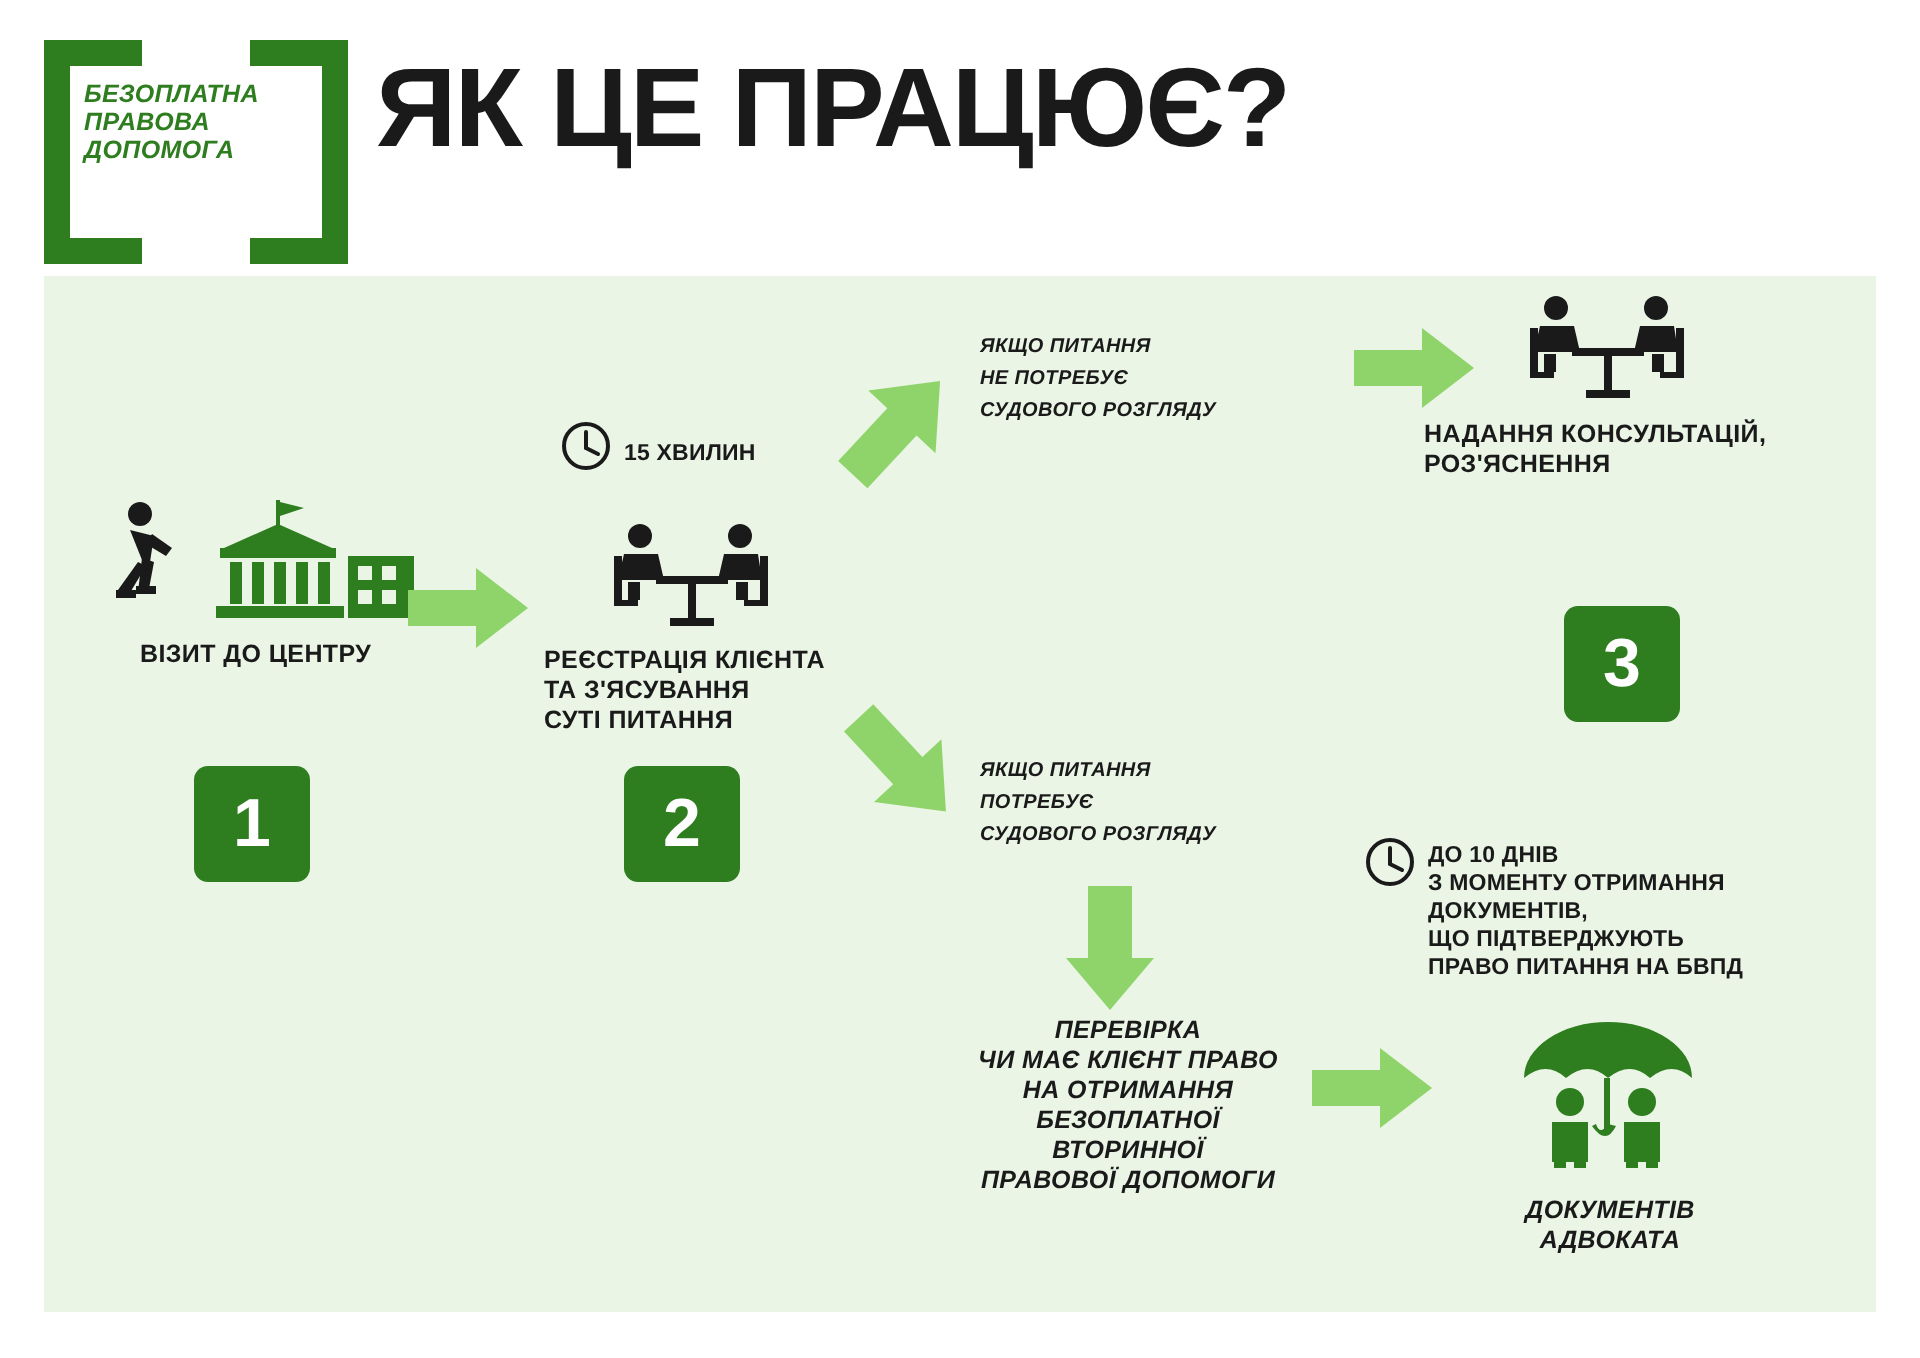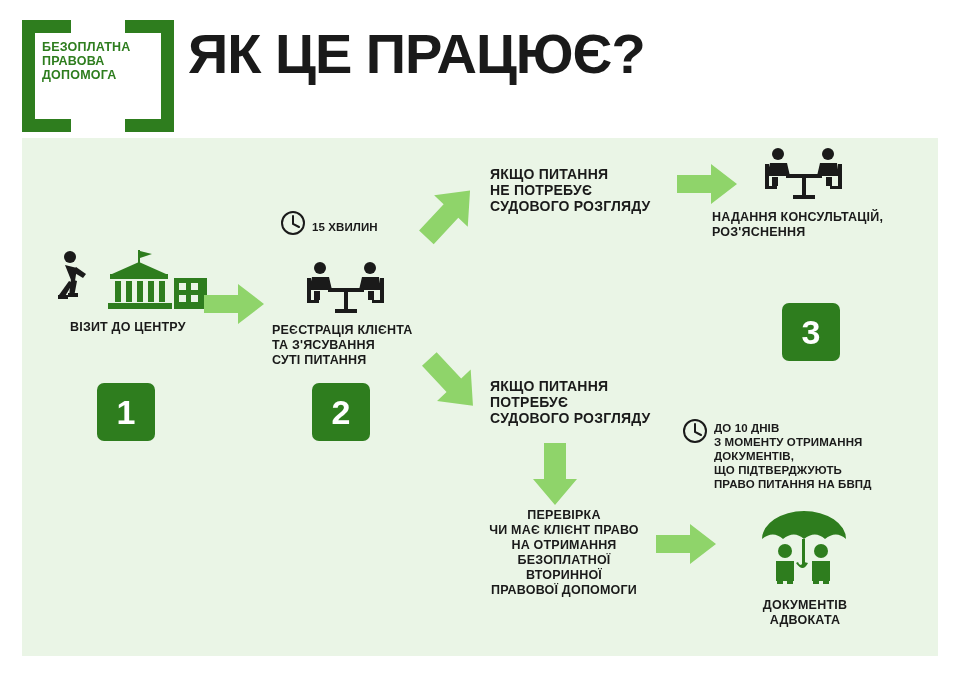--- a/index.html
+++ b/index.html
@@ -37,20 +37,21 @@
   .bracket.right { right: 0; border-right: 13px solid #2e7d1e; }
   #logo-text {
     position: absolute;
     left: 20px; top: 20px;
     width: 118px;
     font-size: 12.5px;
     font-weight: bold;
     line-height: 14px;
     color: #2e7d1e;
     letter-spacing: .2px;
+    font-style: italic;
   }
   #logo-text div { white-space: nowrap; }
   #page-title {
     position: absolute;
     left: 188px; top: 23px;
     font-size: 56px;
     font-weight: bold;
     color: #1a1a1a;
     letter-spacing: -1px;
     line-height: 62px;
@@ -67,23 +68,24 @@
   
   .abs { position: absolute; }
 
   .caption {
     font-size: 12.5px;
     font-weight: bold;
     color: #1a1a1a;
     line-height: 15px;
     letter-spacing: .2px;
   }
-  .caption.center { text-align: center; }
+  .caption.center { text-align: center; font-style: italic; }
   .cond {
-    font-size: 14px;
+    font-size: 10px;
+    font-style: italic;
     font-weight: bold;
     color: #1a1a1a;
     line-height: 16px;
     letter-spacing: .2px;
   }
   .note {
     font-size: 11.5px;
     font-weight: bold;
     color: #1a1a1a;
     line-height: 14px;

